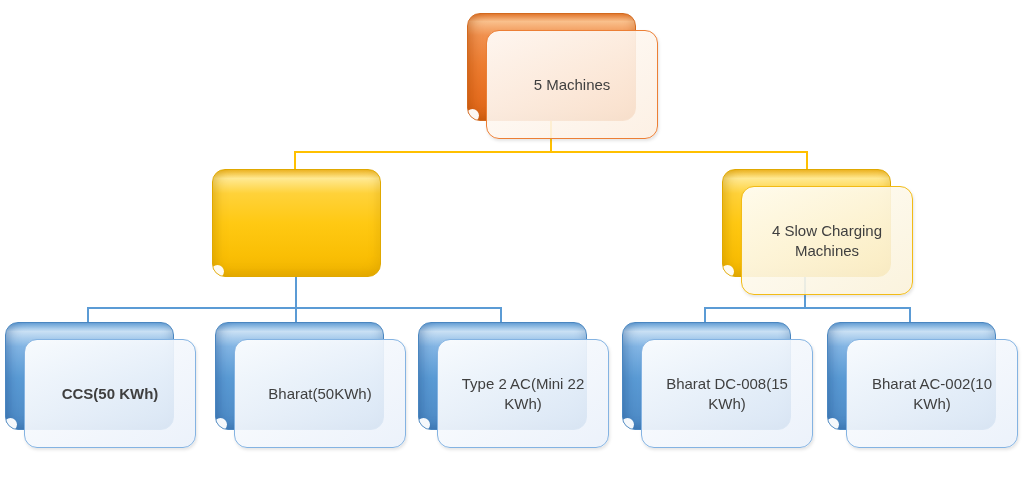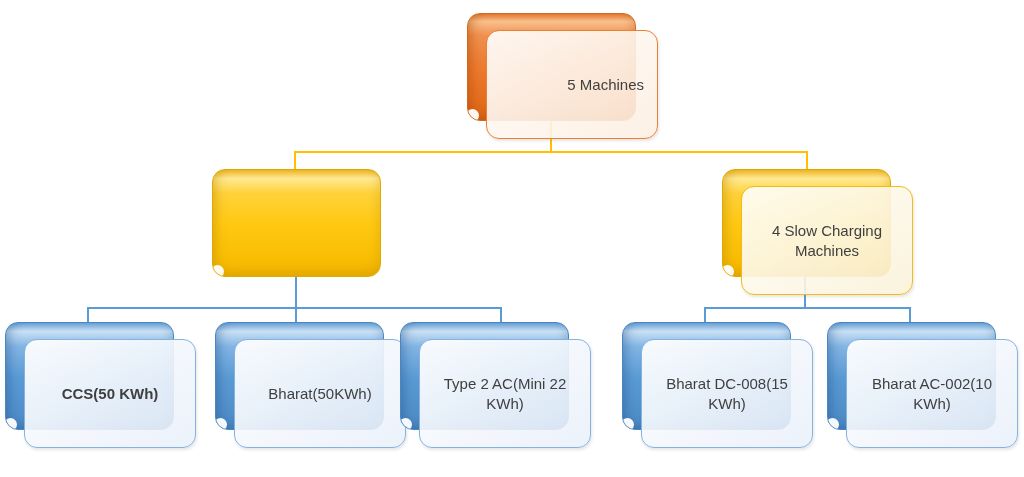--- a/index.html
+++ b/index.html
@@ -26,21 +26,20 @@
   .label{font-size:15px;line-height:1.3;color:#3f3f3f;}
   
   .orange .back-card{
     background:linear-gradient(180deg,#e87f35 0%,#f9c08c 7%,#f1914f 20%,#ed7d31 48%,#e76f21 78%,#d96517 100%);
     border:1px solid #d2691e;
     box-shadow:inset 9px 0 12px -6px rgba(170,70,0,.45), inset -3px -4px 8px rgba(170,70,0,.25);
   }
   .orange .front-card{
     border:1.6px solid #ec7f35;
     background:linear-gradient(145deg,rgba(255,253,251,.93) 0%,rgba(252,238,224,.87) 100%);
-    justify-content:flex-end;
   }
   
   .yellow .back-card{
     background:linear-gradient(180deg,#f1b929 0%,#ffe992 8%,#ffd23a 22%,#ffc913 50%,#fabf05 80%,#f0b400 100%);
     border:1px solid #e0a800;
     box-shadow:inset 9px 0 12px -6px rgba(190,140,0,.45), inset -3px -4px 8px rgba(190,140,0,.25);
   }
   .yellow .front-card{
     border:1.6px solid #f2bb16;
     background:linear-gradient(145deg,rgba(255,254,248,.93) 0%,rgba(250,241,216,.87) 100%);
@@ -54,21 +53,21 @@
   .blue .front-card{
     border:1.6px solid #84b3e2;
     background:linear-gradient(145deg,rgba(253,254,255,.95) 0%,rgba(233,240,250,.87) 100%);
   }
   
   .pos-root{left:467px;top:13px;}
   .pos-fast{left:212px;top:169px;}
   .pos-slow{left:722px;top:169px;}
   .pos-ccs{left:5px;top:322px;font-weight:bold;}
   .pos-chademo{left:215px;top:322px;}
-  .pos-type2{left:400px;top:322px;}
+  .pos-type2{left:418px;top:322px;}
   .pos-bharatdc{left:622px;top:322px;}
   .pos-bharatac{left:827px;top:322px;}
 </style>
 </head>
 <body>
 
 <div class="canvas">
 
   <svg class="connectors" width="1024" height="477" viewBox="0 0 1024 477" fill="none">
 

